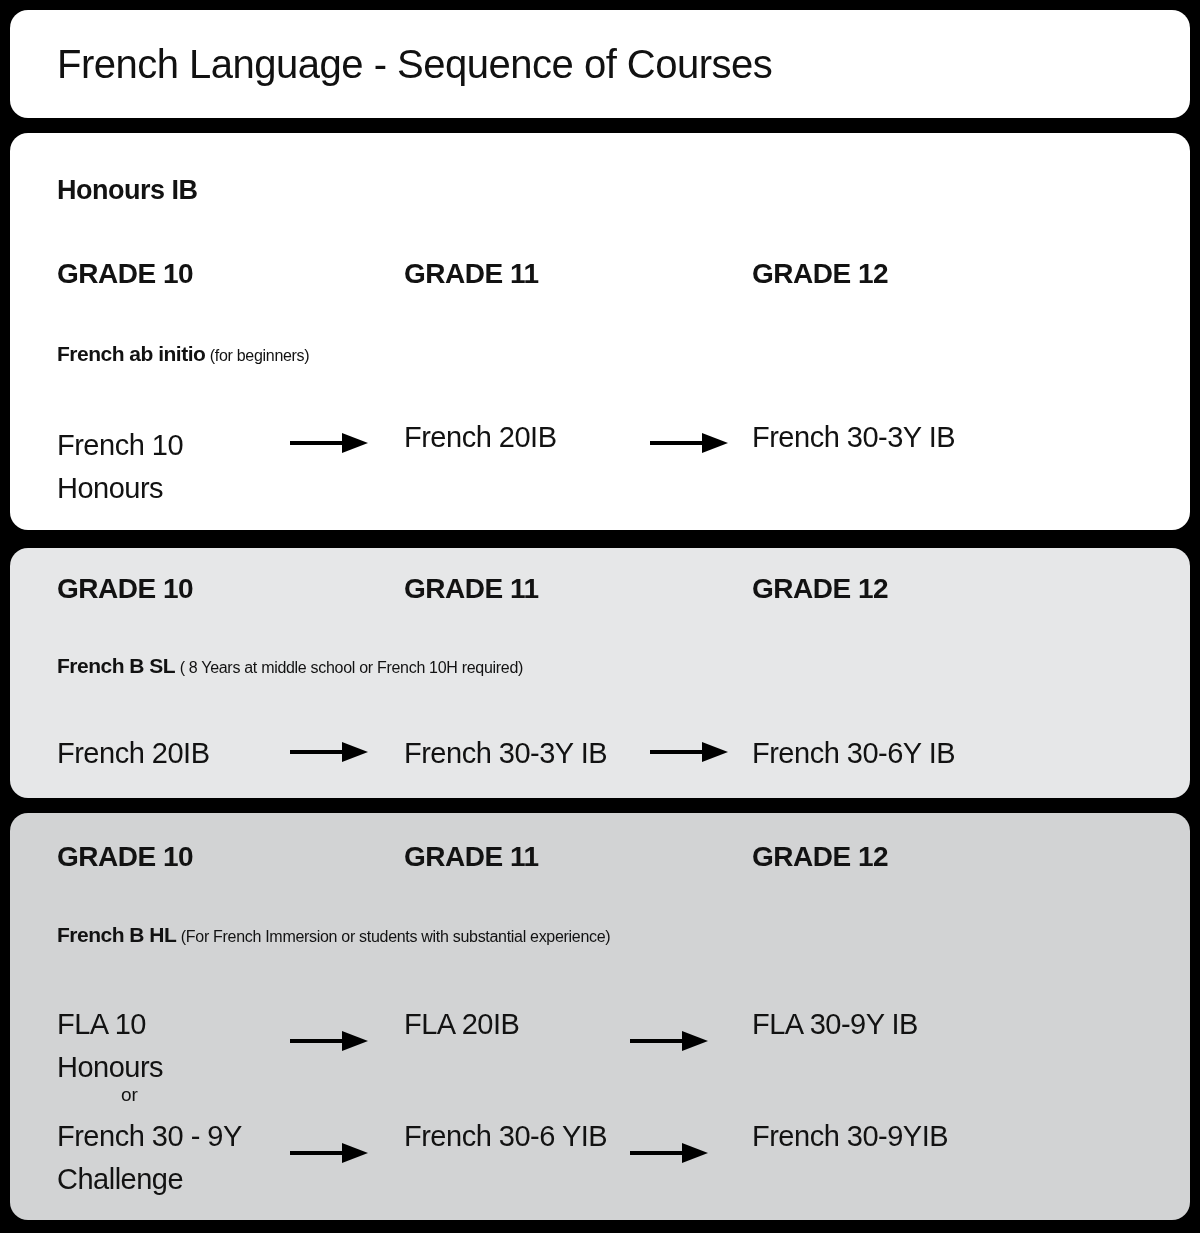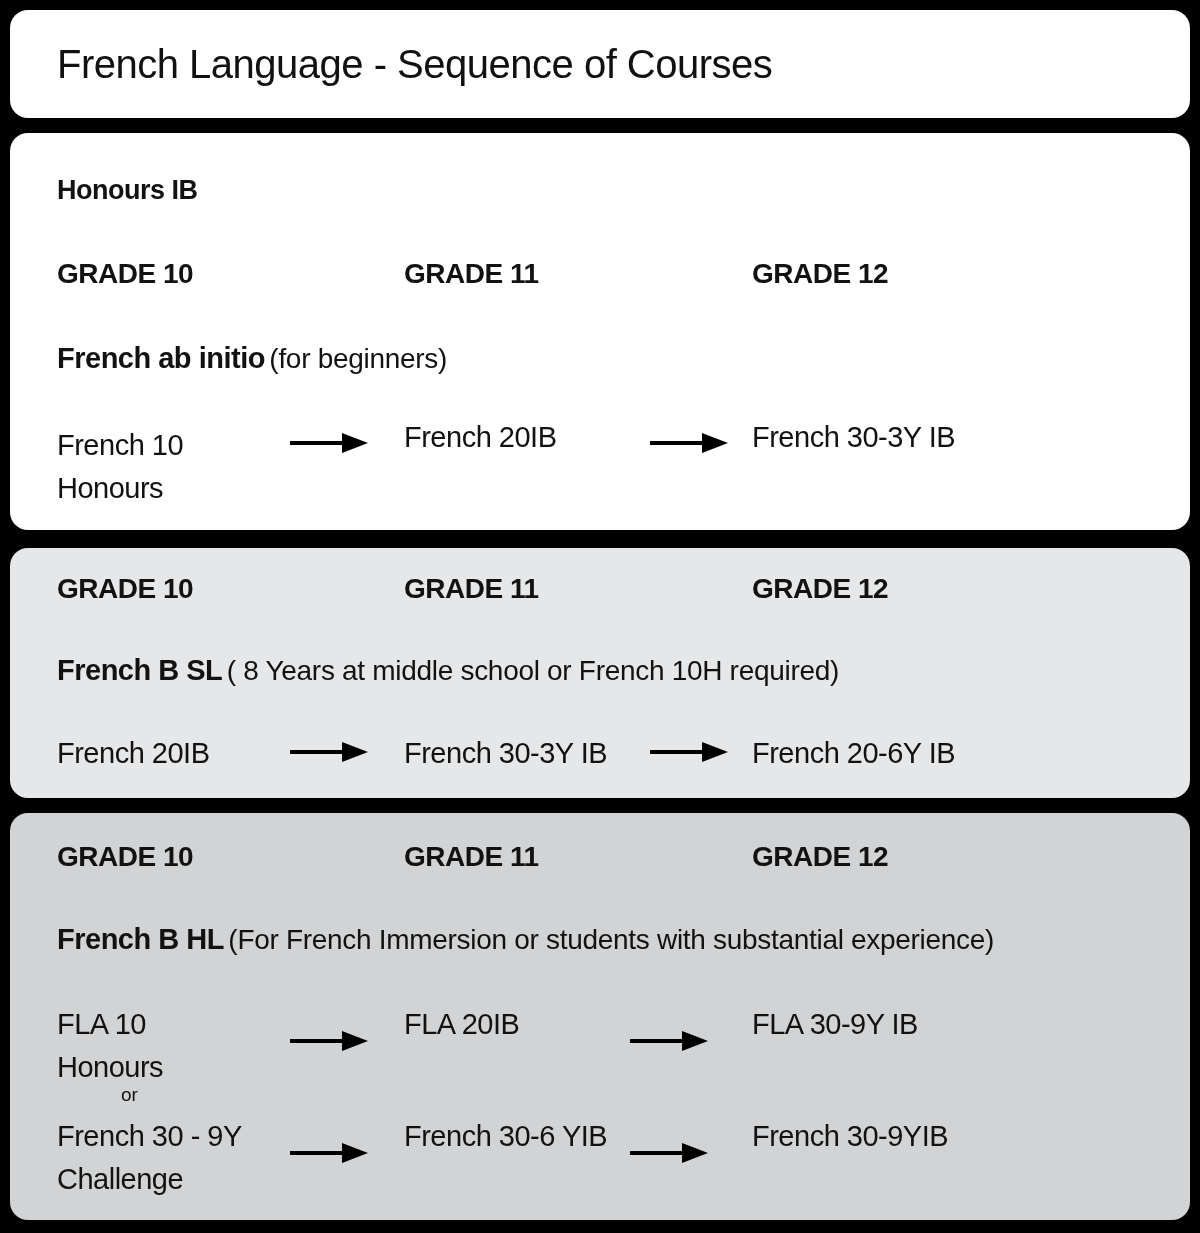--- a/index.html
+++ b/index.html
@@ -53,26 +53,26 @@
   }
   .grade {
     font-size: 28px;
     font-weight: 700;
     letter-spacing: -0.5px;
   }
   .program-line {
     white-space: nowrap;
   }
   .program-name {
-    font-size: 29px;
+    font-size: 21px;
     font-weight: 700;
     letter-spacing: -0.5px;
   }
   .program-note {
-    font-size: 28px;
+    font-size: 16px;
     font-weight: 400;
     letter-spacing: -0.3px;
   }
   .course {
     font-size: 29px;
     font-weight: 400;
     letter-spacing: -0.5px;
     line-height: 43px;
     white-space: nowrap;
   }
@@ -154,21 +154,21 @@
     <div class="abs col1 course" style="top:184px;">French 20IB</div>
     <div class="arrow" style="left:280px; top:194px;">
       <div class="shaft"></div>
       <div class="head"></div>
     </div>
     <div class="abs col2 course" style="top:184px;">French 30-3Y IB</div>
     <div class="arrow" style="left:640px; top:194px;">
       <div class="shaft"></div>
       <div class="head"></div>
     </div>
-    <div class="abs col3 course" style="top:184px;">French 20-6Y IB</div>
+    <div class="abs col3 course" style="top:184px;">French 30-6Y IB</div>
   </div>
 
   <div class="card" id="hl-card">
     <div class="abs col1 grade" style="top:28px;">GRADE 10</div>
     <div class="abs col2 grade" style="top:28px;">GRADE 11</div>
     <div class="abs col3 grade" style="top:28px;">GRADE 12</div>
 
     <div class="abs col1 program-line" style="top:110px;">
       <span class="program-name">French B HL</span>
       <span class="program-note">(For French Immersion or students with substantial experience)</span>

